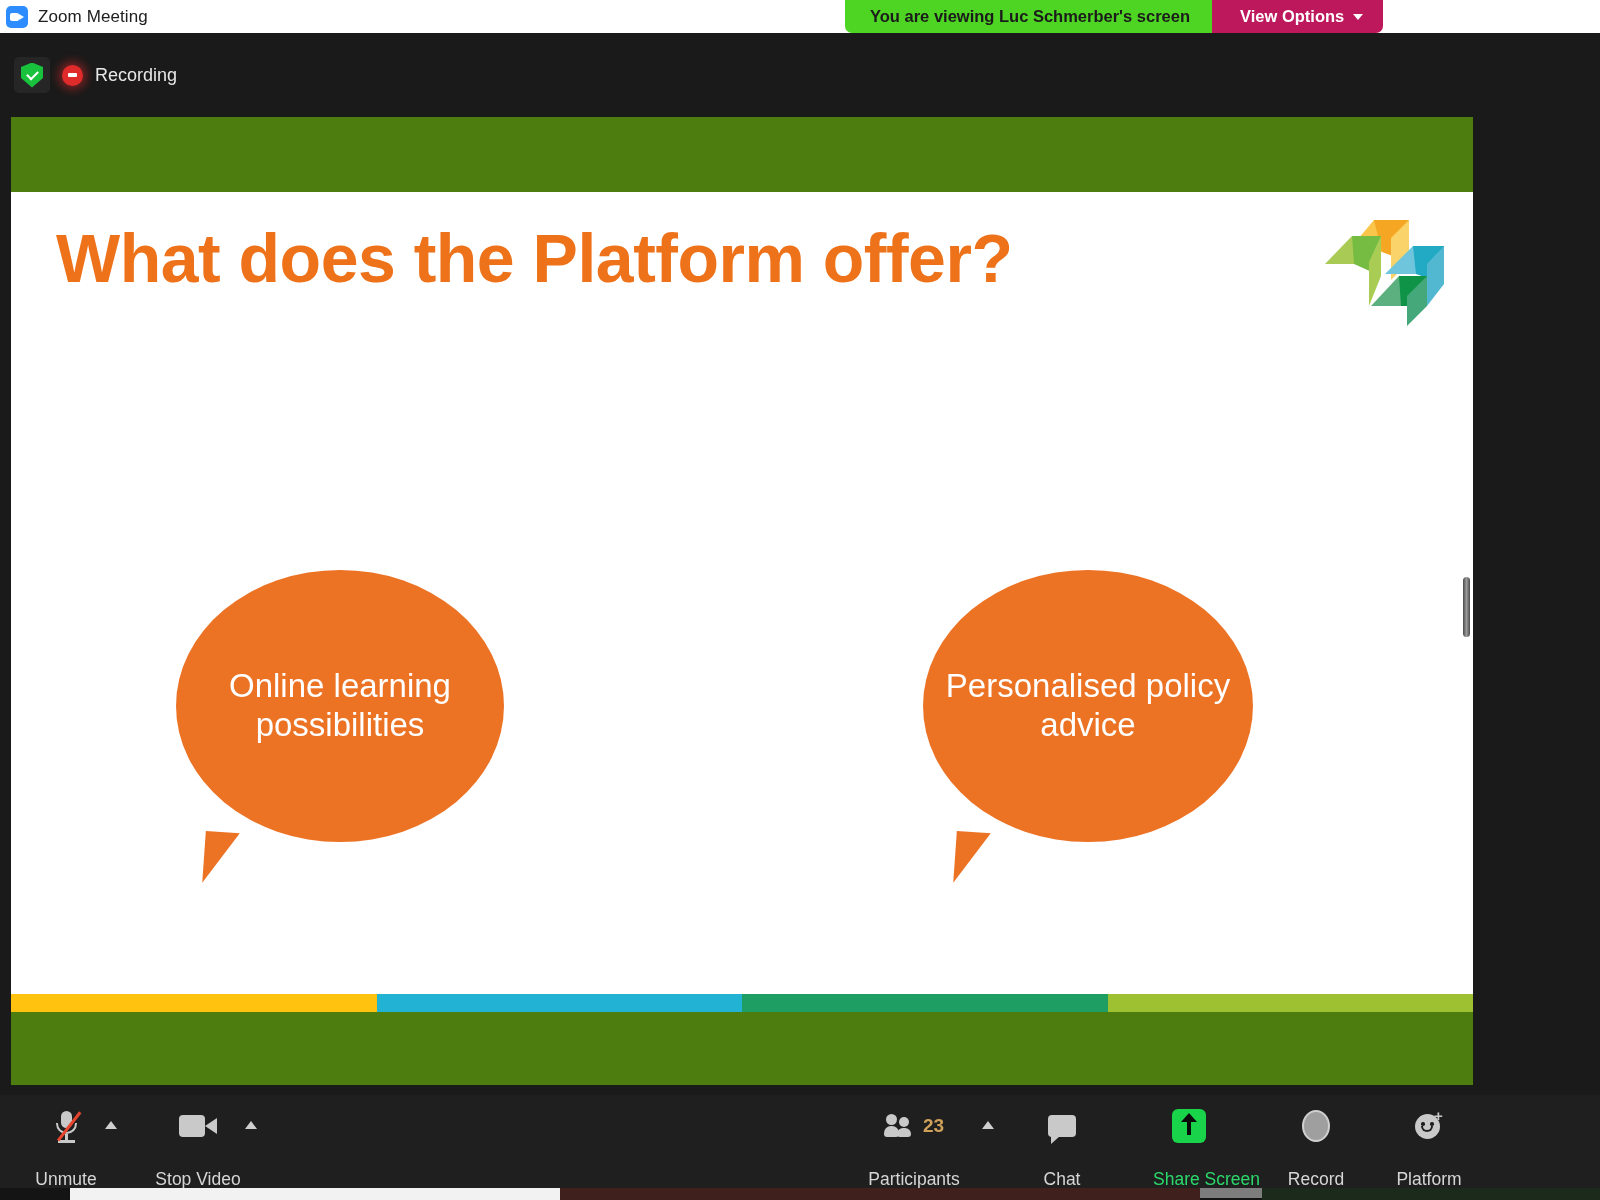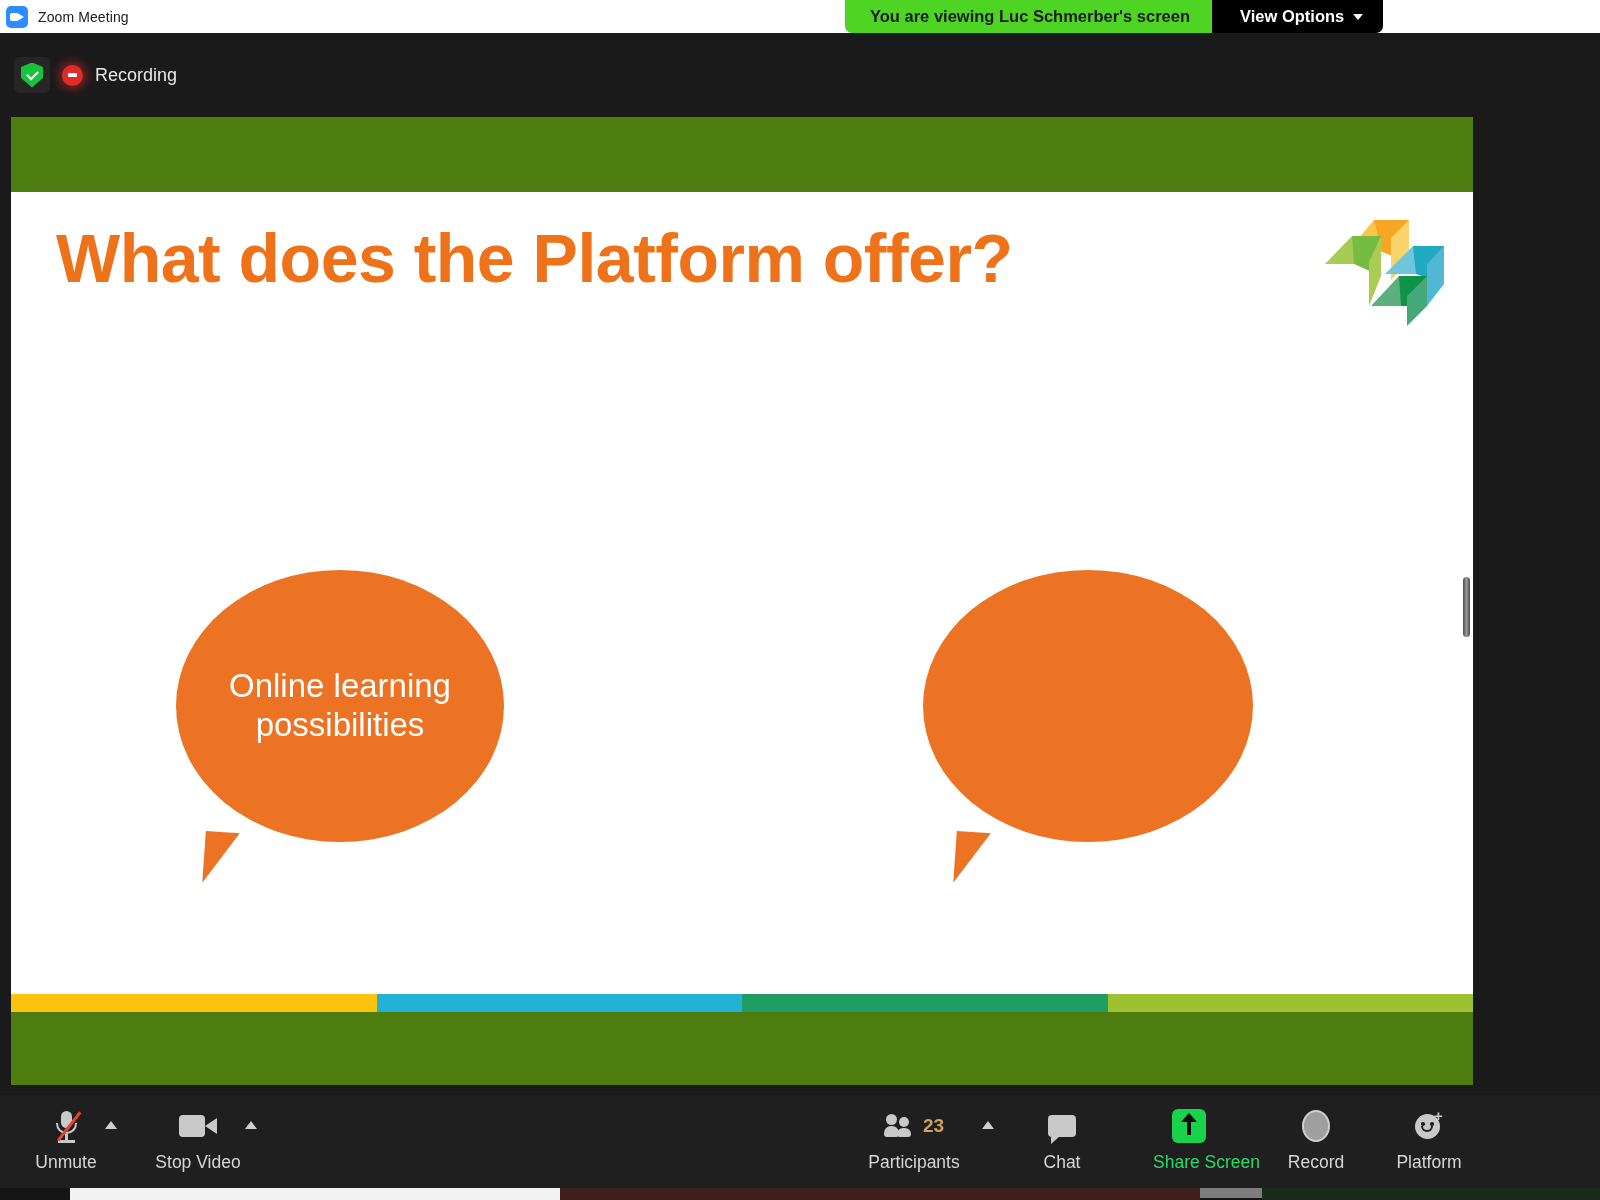--- a/index.html
+++ b/index.html
@@ -24,37 +24,37 @@
   #zoom-logo::before {
     content: ""; position: absolute; left: 4px; top: 7px;
     width: 9px; height: 8px; border-radius: 2px; background: #fff;
   }
   #zoom-logo::after {
     content: ""; position: absolute; left: 13px; top: 8px;
     width: 0; height: 0;
     border-top: 3px solid transparent; border-bottom: 3px solid transparent;
     border-left: 5px solid #fff;
   }
-  #titlebar-text { font-size: 14px; color: #202020; letter-spacing: .1px; }
+  #titlebar-text { font-size: 17px; color: #202020; letter-spacing: .1px; }
 
   
   #share-banner-wrap {
     position: absolute; left: 845px; top: 0; height: 33px;
     display: flex; align-items: stretch;
     border-bottom-left-radius: 7px; border-bottom-right-radius: 7px;
     overflow: hidden;
   }
   #share-banner {
     background: #4ED422; color: #1b1b1b;
     font-size: 16.5px; font-weight: bold;
     display: flex; align-items: center;
     padding: 0 22px;
   }
   #view-options {
-    background: #000000; color: #ffffff;
+    background: #be185d; color: #ffffff;
     font-size: 16.5px; font-weight: bold;
     display: flex; align-items: center; gap: 9px;
     padding: 0 20px 0 28px;
   }
   .caret-down {
     width: 0; height: 0;
     border-left: 5px solid transparent; border-right: 5px solid transparent;
     border-top: 6px solid #ffffff;
   }
 
@@ -145,21 +145,21 @@
     background: linear-gradient(90deg,#4a4a4a,#9a9a9a,#4a4a4a);
   }
 
   
   #controlbar {
     position: absolute; left: 0; bottom: 0; width: 1600px; height: 105px;
     background: #1f1f1f;
   }
   .ctrl {
     position: absolute; top: 12px;
-    display: flex; flex-direction: column; align-items: center; gap: 7px;
+    display: flex; flex-direction: column; align-items: center; gap: 24px;
     width: 108px; cursor: pointer;
   }
   .ctrl .glyph { height: 38px; display: flex; align-items: center; justify-content: center; }
   .ctrl .lbl { font-size: 17.5px; color: #d6d6d6; white-space: nowrap; }
   .ctrl.on .lbl { color: #2BD96B; }
   .chev {
     position: absolute; top: 26px;
     width: 0; height: 0;
     border-left: 6px solid transparent; border-right: 6px solid transparent;
     border-bottom: 8px solid #cfcfcf; cursor: pointer;
@@ -318,20 +318,21 @@
       <polygon points="108,74 108,104 88,124 88,94" fill="#44A87A"></polygon>
     </svg>
 
     <div class="bubble" id="bubble-1" style="background: rgb(236, 114, 36);">
       <span>Online learning possibilities</span>
       <span class="tail" style="border-left-color: rgb(236, 114, 36);"></span>
     </div>
 
 
     <div class="bubble" id="bubble-3" style="background: rgb(236, 114, 36);">
+      <span>Personalised policy advice</span>
       <span class="tail" style="border-left-color: rgb(236, 114, 36);"></span>
     </div>
 
     <div id="stripe">
         <div style="background: rgb(255, 194, 14); width: 25%;"></div>
         <div style="background: rgb(34, 179, 212); width: 25%;"></div>
         <div style="background: rgb(30, 158, 98); width: 25%;"></div>
         <div style="background: rgb(157, 193, 49); width: 25%;"></div>
       </div>
   </div>

